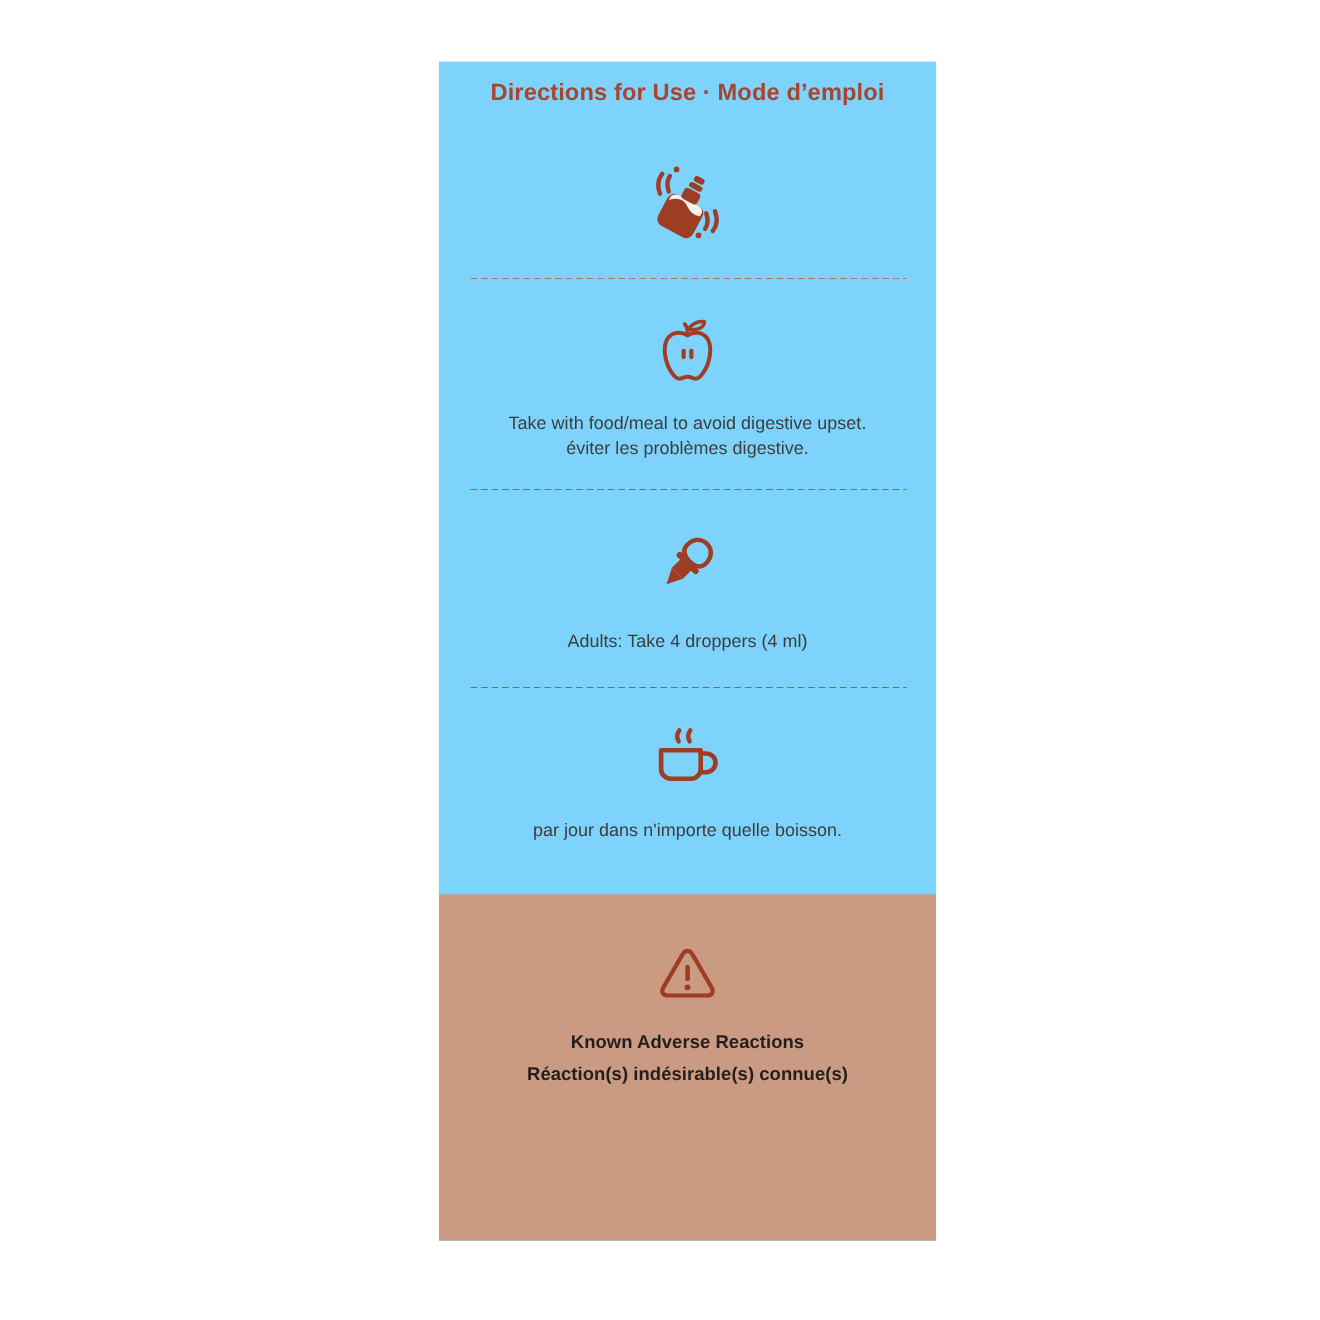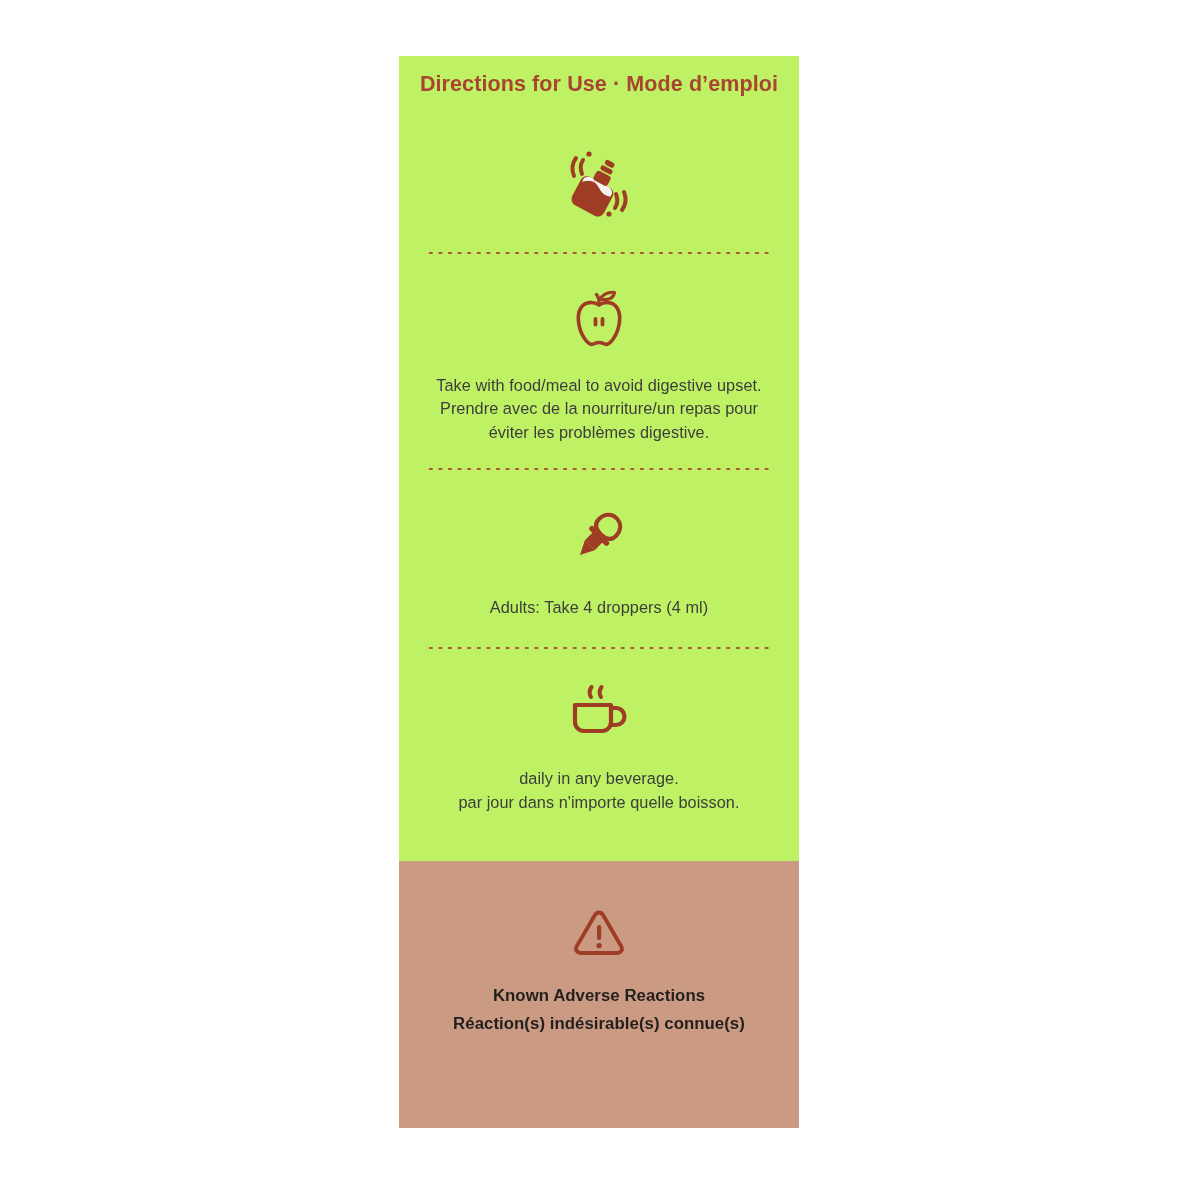--- a/index.html
+++ b/index.html
@@ -12,23 +12,23 @@
   }
   body {
     font-family: "Liberation Sans", sans-serif;
     -webkit-font-smoothing: antialiased;
   }
 
   #panel {
     position: absolute;
     left: 399px;
     top: 56px;
-    width: 400px;
+    width: 452px;
     height: 1072px;
-    background: #bef264;
+    background: #7dd3fc;
     overflow: hidden;
     display: flex;
     flex-direction: column;
   }
 
   
   .panel-title {
     color: #a8442f;
     font-size: 21.5px;
     font-weight: 600;
@@ -169,21 +169,20 @@
           <path d="M31 18 q0.5 -6 -2.5 -9.5" stroke="#9e3d24" stroke-width="3.4" stroke-linecap="round" fill="none"></path>
 
           <path d="M31.5 13 q7 -8 15 -6.5 q-1.5 9 -15 6.5 z" fill="none" stroke="#9e3d24" stroke-width="3.2" stroke-linejoin="round"></path>
 
           <rect x="25.6" y="31" width="3.8" height="9.5" rx="1.9" fill="#9e3d24"></rect>
           <rect x="32.6" y="31" width="3.8" height="9.5" rx="1.9" fill="#9e3d24"></rect>
         </svg>
       </div>
       <div class="step-lines">
         <span class="ln">Take with food/meal to avoid digestive upset.</span>
-        <span class="ln">Prendre avec de la nourriture/un repas pour</span>
         <span class="ln">éviter les problèmes digestive.</span>
       </div>
     </div>
 
     <div class="divider d-2"></div>
 
     <div class="step step-3">
       <div class="step-icon">
         <svg width="60" height="62" viewBox="0 0 60 62" fill="none" xmlns="http://www.w3.org/2000/svg">
           <g transform="rotate(45 30 31)">
@@ -213,21 +212,20 @@
             <path d="M25 15 q-3 -5 0.5 -10"></path>
             <path d="M35 15 q-3 -5 0.5 -10"></path>
           </g>
 
           <path d="M9 23 h36 v17 a9 9 0 0 1 -9 9 h-18 a9 9 0 0 1 -9 -9 z" stroke="#9e3d24" stroke-width="4.2" stroke-linejoin="round" fill="none"></path>
 
           <path d="M45 26 h5 a8.5 8.5 0 0 1 0 17 h-5" stroke="#9e3d24" stroke-width="4.2" stroke-linecap="round" stroke-linejoin="round" fill="none"></path>
         </svg>
       </div>
       <div class="step-lines">
-        <span class="ln">daily in any beverage.</span>
         <span class="ln">par jour dans n'importe quelle boisson.</span>
       </div>
     </div>
 
   </div>
 
   <div class="warning">
     <div class="warning-icon">
       <svg width="58" height="52" viewBox="0 0 58 52" fill="none" xmlns="http://www.w3.org/2000/svg">
         <path d="M29 6.5 c1.8 0 3.2 1 4.2 2.7 l18 31 c1 1.8 1 3.6 0 5 c-0.9 1.3 -2.3 1.8 -4.2 1.8 h-36 c-1.9 0 -3.3 -0.5 -4.2 -1.8 c-1 -1.4 -1 -3.2 0 -5 l18 -31 C25.8 7.5 27.2 6.5 29 6.5 z" stroke="#9e3d24" stroke-width="3.8" stroke-linejoin="round" fill="none"></path>

